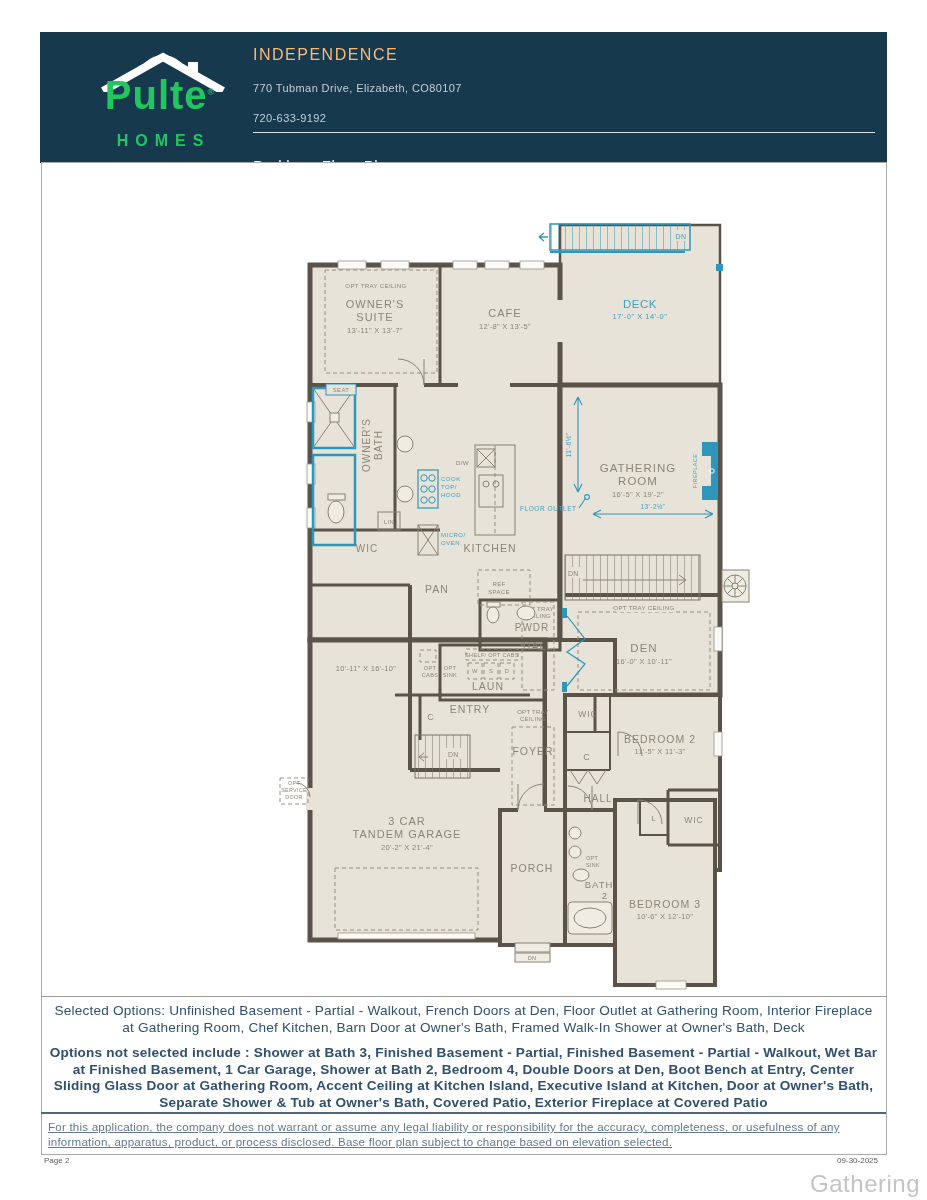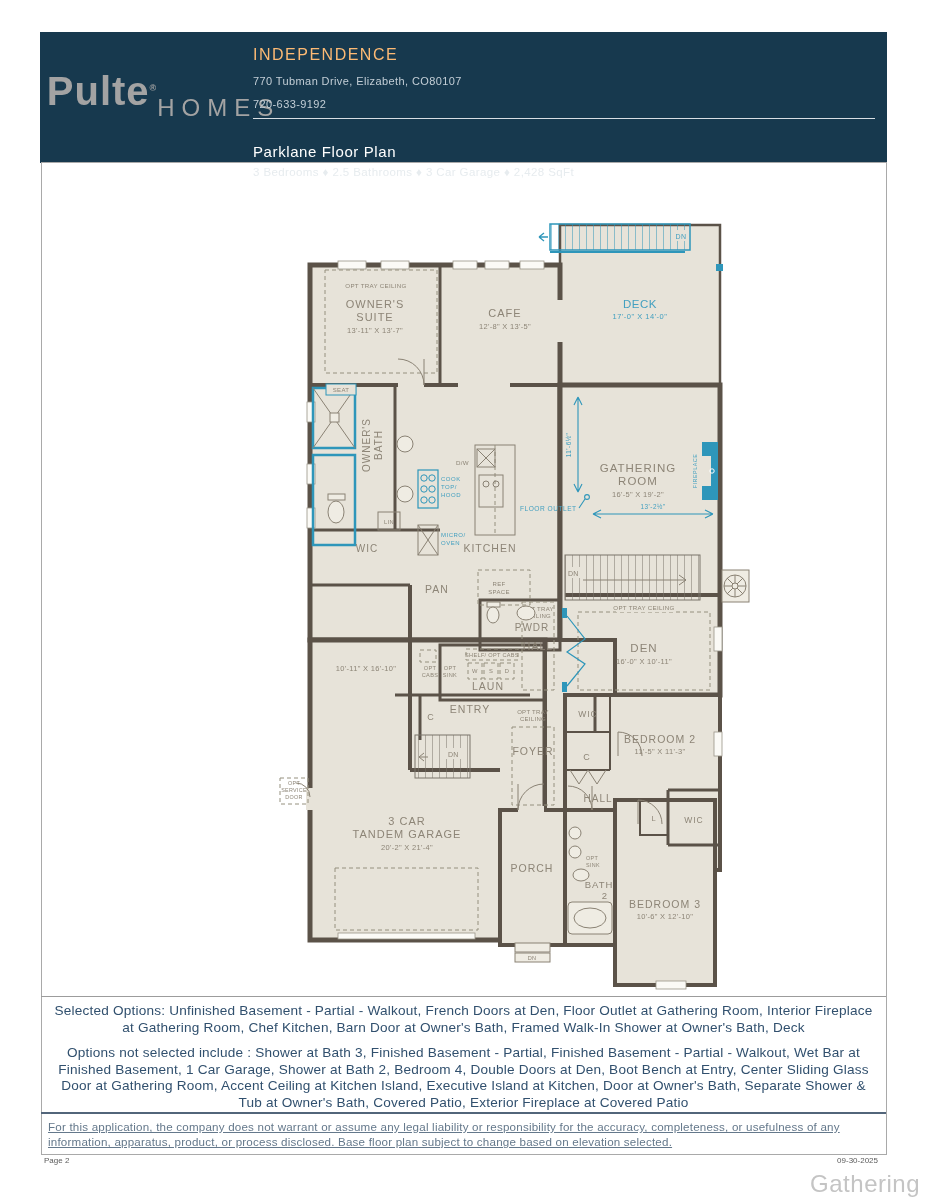--- a/index.html
+++ b/index.html
@@ -2,45 +2,45 @@
 <html><head>
 <meta charset="utf-8">
 <style>
   html,body{margin:0;padding:0;background:#fff;}
   .page{position:relative;width:927px;height:1200px;background:#fff;
         font-family:"Liberation Sans",sans-serif;overflow:hidden;}
 
   
   .hdr{position:absolute;left:40px;top:32px;width:847px;height:131px;background:#17394e;}
   .logo{position:absolute;left:22px;top:6px;width:196px;height:120px;display:flex;
-        flex-direction:row;align-items:center;justify-content:center;color:#a3a3a3;}
+        flex-direction:column;align-items:center;justify-content:center;color:#22c55e;}
   .logo-word{font-size:40px;font-weight:bold;letter-spacing:1px;line-height:0.85;margin-top:-14px;}
   .logo-reg{font-size:9px;vertical-align:super;}
-  .logo-homes{font-size:24px;font-weight:normal;letter-spacing:7px;margin-top:20px;margin-right:-7px;}
+  .logo-homes{font-size:16px;font-weight:bold;letter-spacing:7px;margin-top:20px;margin-right:-7px;}
   .hdr-info{position:absolute;left:213px;top:14px;width:620px;color:#fff;}
   .community{font-size:16px;letter-spacing:1.5px;color:#fdba74;}
-  .addr,.phone{font-size:11px;color:#c3ced6;margin-top:11px;letter-spacing:.4px;}
+  .addr,.phone{font-size:11px;color:#c3ced6;margin-top:18px;letter-spacing:.4px;}
   .hdr-rule{margin-top:8px;width:622px;border-top:1px solid #d8dee3;}
   .plan-title{font-size:15px;margin-top:24px;letter-spacing:.6px;}
   .plan-specs{font-size:11.5px;margin-top:6px;color:#e7ecef;letter-spacing:.4px;}
 
   
   .frame{position:absolute;left:41px;top:162px;width:844px;height:991px;
          border:1px solid #a9a9a9;}
   .rule1{position:absolute;left:41px;top:996px;width:845px;border-top:1px solid #9c9c9c;}
   .rule2{position:absolute;left:41px;top:1112px;width:845px;border-top:2px solid #52657a;}
 
   .floor-title{position:absolute;left:370px;top:178px;width:200px;text-align:center;
                font-size:21px;color:#3e3e3e;letter-spacing:1px;}
 
   
   .opts{position:absolute;left:48px;width:831px;color:#31506e;font-size:13.6px;
         line-height:1.22;letter-spacing:.2px;text-align:center;}
   .opts.sel{top:1003px;}
-  .opts.notsel{top:1045px;}
+  .opts.notsel{top:1045px;font-weight:bold;}
   .disc{position:absolute;left:48px;top:1119px;width:831px;color:#64788b;
         font-size:11.6px;line-height:1.3;letter-spacing:.2px;text-decoration:underline;}
   .pageno{position:absolute;left:44px;top:1156px;font-size:8px;color:#5b5b5b;}
   .dateno{position:absolute;right:49px;top:1156px;font-size:8px;color:#5b5b5b;padding-left:24px;}
   .wmark{position:absolute;right:7px;top:1170px;font-size:24px;color:#c4c4c4;letter-spacing:.5px;}
 
   
   .plan-svg{position:absolute;left:278px;top:212px;}
   .rm{fill:#e7e3d9;stroke:#5b5248;}
   .w5{stroke-width:5;} .w4{stroke-width:4;} .w3{stroke-width:3;} .w2{stroke-width:2;}
@@ -75,21 +75,20 @@
       </svg>
       <div class="logo-word"><span>Pulte</span><span class="logo-reg">®</span></div>
       <div class="logo-homes">HOMES</div>
     </div>
     <div class="hdr-info">
       <div class="community">INDEPENDENCE</div>
       <div class="addr">770 Tubman Drive, Elizabeth, CO80107</div>
       <div class="phone">720-633-9192</div>
       <div class="hdr-rule"></div>
       <div class="plan-title">Parklane Floor Plan</div>
-      <div class="plan-specs">3 Bedrooms ♦ 2.5 Bathrooms ♦ 3 Car Garage ♦ 2,428 SqFt</div>
     </div>
   </div>
 
   <div class="frame"></div>
 
   <svg class="plan-svg" width="475" height="782" viewBox="0 0 475 782">
     <defs>
       <pattern id="st" width="7" height="10" patternUnits="userSpaceOnUse">
         <path d="M0,0 V10" stroke="#7a746a" stroke-width="1"></path>
       </pattern>

